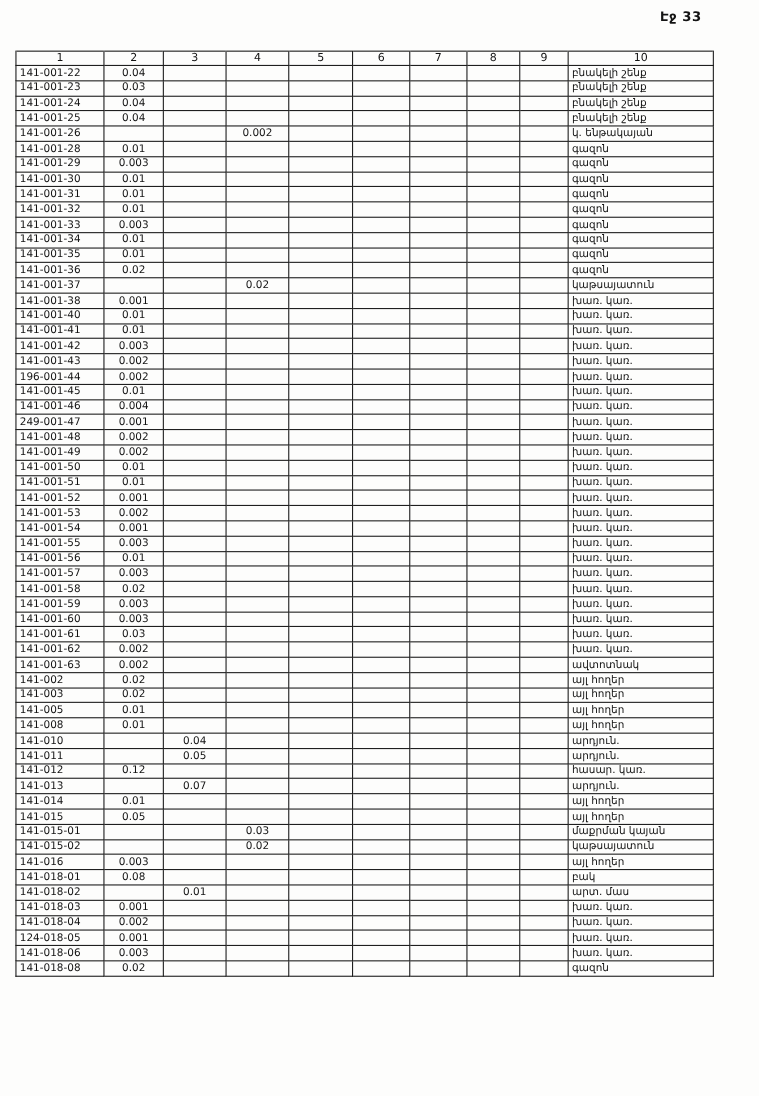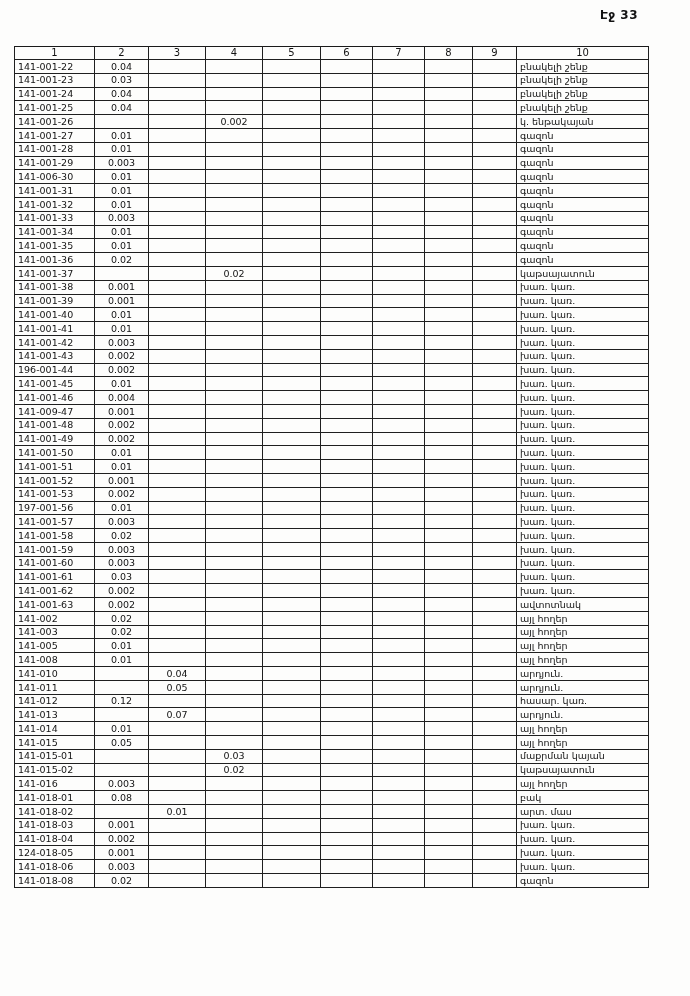--- a/index.html
+++ b/index.html
@@ -122,32 +122,20 @@
         <td class="c3"></td>
         <td class="c4">0.002</td>
         <td class="c5"></td>
         <td class="c6"></td>
         <td class="c7"></td>
         <td class="c8"></td>
         <td class="c9"></td>
         <td class="c10">կ. ենթակայան</td>
       </tr>
       <tr>
-        <td class="c1">141-001-27</td>
-        <td class="c2">0.01</td>
-        <td class="c3"></td>
-        <td class="c4"></td>
-        <td class="c5"></td>
-        <td class="c6"></td>
-        <td class="c7"></td>
-        <td class="c8"></td>
-        <td class="c9"></td>
-        <td class="c10">գազոն</td>
-      </tr>
-      <tr>
         <td class="c1">141-001-28</td>
         <td class="c2">0.01</td>
         <td class="c3"></td>
         <td class="c4"></td>
         <td class="c5"></td>
         <td class="c6"></td>
         <td class="c7"></td>
         <td class="c8"></td>
         <td class="c9"></td>
         <td class="c10">գազոն</td>
@@ -158,21 +146,21 @@
         <td class="c3"></td>
         <td class="c4"></td>
         <td class="c5"></td>
         <td class="c6"></td>
         <td class="c7"></td>
         <td class="c8"></td>
         <td class="c9"></td>
         <td class="c10">գազոն</td>
       </tr>
       <tr>
-        <td class="c1">141-006-30</td>
+        <td class="c1">141-001-30</td>
         <td class="c2">0.01</td>
         <td class="c3"></td>
         <td class="c4"></td>
         <td class="c5"></td>
         <td class="c6"></td>
         <td class="c7"></td>
         <td class="c8"></td>
         <td class="c9"></td>
         <td class="c10">գազոն</td>
       </tr>
@@ -266,32 +254,20 @@
         <td class="c3"></td>
         <td class="c4"></td>
         <td class="c5"></td>
         <td class="c6"></td>
         <td class="c7"></td>
         <td class="c8"></td>
         <td class="c9"></td>
         <td class="c10">խառ. կառ.</td>
       </tr>
       <tr>
-        <td class="c1">141-001-39</td>
-        <td class="c2">0.001</td>
-        <td class="c3"></td>
-        <td class="c4"></td>
-        <td class="c5"></td>
-        <td class="c6"></td>
-        <td class="c7"></td>
-        <td class="c8"></td>
-        <td class="c9"></td>
-        <td class="c10">խառ. կառ.</td>
-      </tr>
-      <tr>
         <td class="c1">141-001-40</td>
         <td class="c2">0.01</td>
         <td class="c3"></td>
         <td class="c4"></td>
         <td class="c5"></td>
         <td class="c6"></td>
         <td class="c7"></td>
         <td class="c8"></td>
         <td class="c9"></td>
         <td class="c10">խառ. կառ.</td>
@@ -362,21 +338,21 @@
         <td class="c3"></td>
         <td class="c4"></td>
         <td class="c5"></td>
         <td class="c6"></td>
         <td class="c7"></td>
         <td class="c8"></td>
         <td class="c9"></td>
         <td class="c10">խառ. կառ.</td>
       </tr>
       <tr>
-        <td class="c1">141-009-47</td>
+        <td class="c1">249-001-47</td>
         <td class="c2">0.001</td>
         <td class="c3"></td>
         <td class="c4"></td>
         <td class="c5"></td>
         <td class="c6"></td>
         <td class="c7"></td>
         <td class="c8"></td>
         <td class="c9"></td>
         <td class="c10">խառ. կառ.</td>
       </tr>
@@ -446,21 +422,45 @@
         <td class="c3"></td>
         <td class="c4"></td>
         <td class="c5"></td>
         <td class="c6"></td>
         <td class="c7"></td>
         <td class="c8"></td>
         <td class="c9"></td>
         <td class="c10">խառ. կառ.</td>
       </tr>
       <tr>
-        <td class="c1">197-001-56</td>
+        <td class="c1">141-001-54</td>
+        <td class="c2">0.001</td>
+        <td class="c3"></td>
+        <td class="c4"></td>
+        <td class="c5"></td>
+        <td class="c6"></td>
+        <td class="c7"></td>
+        <td class="c8"></td>
+        <td class="c9"></td>
+        <td class="c10">խառ. կառ.</td>
+      </tr>
+      <tr>
+        <td class="c1">141-001-55</td>
+        <td class="c2">0.003</td>
+        <td class="c3"></td>
+        <td class="c4"></td>
+        <td class="c5"></td>
+        <td class="c6"></td>
+        <td class="c7"></td>
+        <td class="c8"></td>
+        <td class="c9"></td>
+        <td class="c10">խառ. կառ.</td>
+      </tr>
+      <tr>
+        <td class="c1">141-001-56</td>
         <td class="c2">0.01</td>
         <td class="c3"></td>
         <td class="c4"></td>
         <td class="c5"></td>
         <td class="c6"></td>
         <td class="c7"></td>
         <td class="c8"></td>
         <td class="c9"></td>
         <td class="c10">խառ. կառ.</td>
       </tr>

